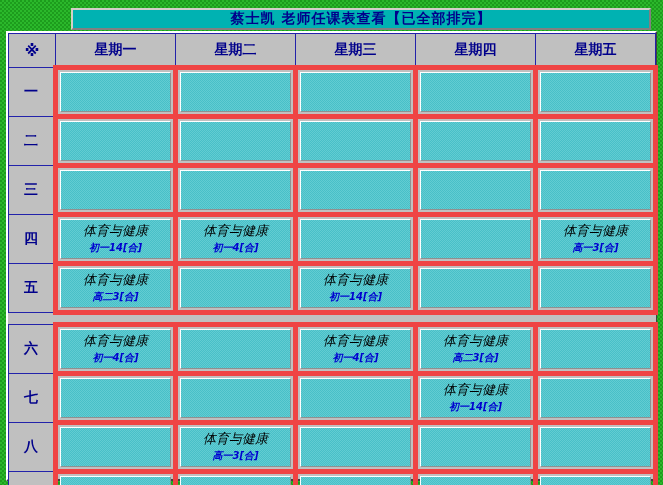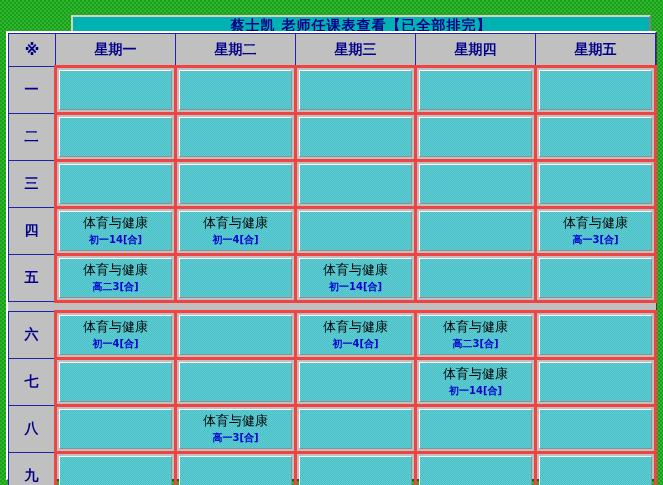--- a/index.html
+++ b/index.html
@@ -17,21 +17,21 @@
       linear-gradient(45deg, #2bb82b 25%, transparent 25%, transparent 75%, #2bb82b 75%);
     background-size: 4px 4px;
     background-position: 0 0, 2px 2px;
     position: relative;
   }
 
   
   #title-bar {
     position: absolute;
     left: 71px;
-    top: 15px;
+    top: 8px;
     width: 580px;
     height: 22px;
     background: #00b2b2;
     border: 2px solid;
     border-color: #d4d0c8 #808080 #808080 #d4d0c8;
     box-sizing: border-box;
     display: flex;
     align-items: center;
     justify-content: center;
   }
@@ -71,24 +71,25 @@
     font-size: 14px;
     font-weight: bold;
     text-align: center;
     vertical-align: middle;
     padding: 0;
   }
   th.hdr { height: 31px; }
   td.rowlbl { height: 44px; }
 
   td.slot {
-    border: 3px solid #ef4444;
+    border: 5px solid #ef4444;
     padding: 0;
     height: 44px;
     vertical-align: top;
+    font-style: italic;
   }
   .cellbox {
     margin: 2px;
     height: calc(100% - 4px);
     box-sizing: border-box;
     border: 1px solid;
     border-color: #ffffff #909090 #909090 #ffffff;
     background-color: #48c0c8;
     background-image:
       linear-gradient(45deg, #63ccd2 25%, transparent 25%, transparent 75%, #63ccd2 75%),

